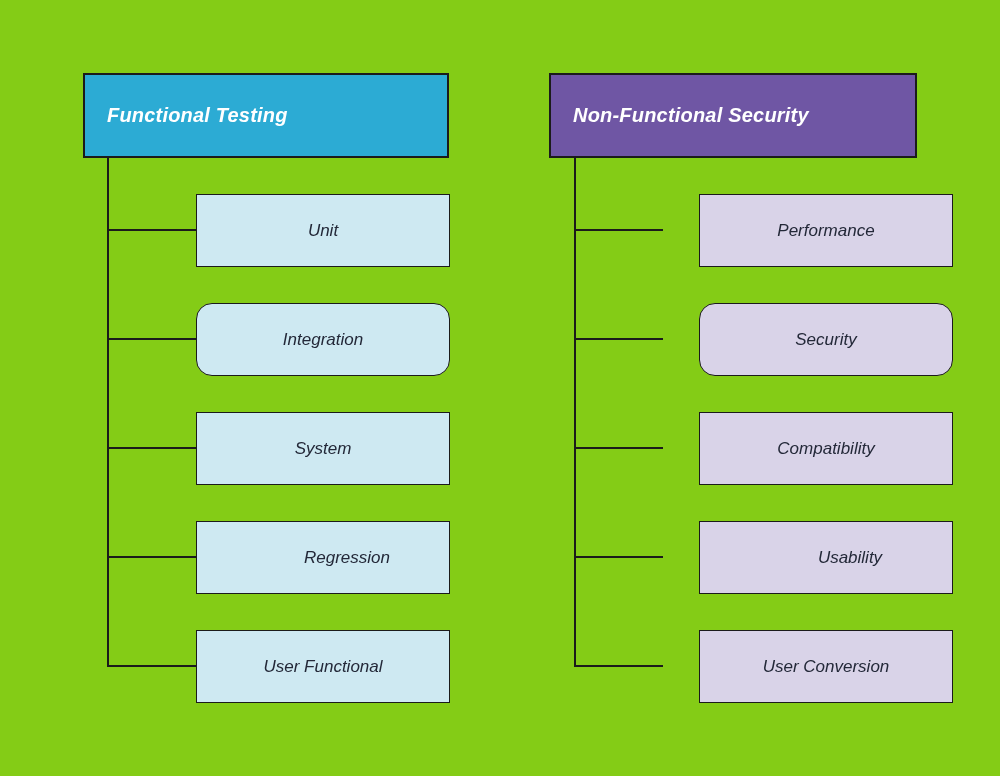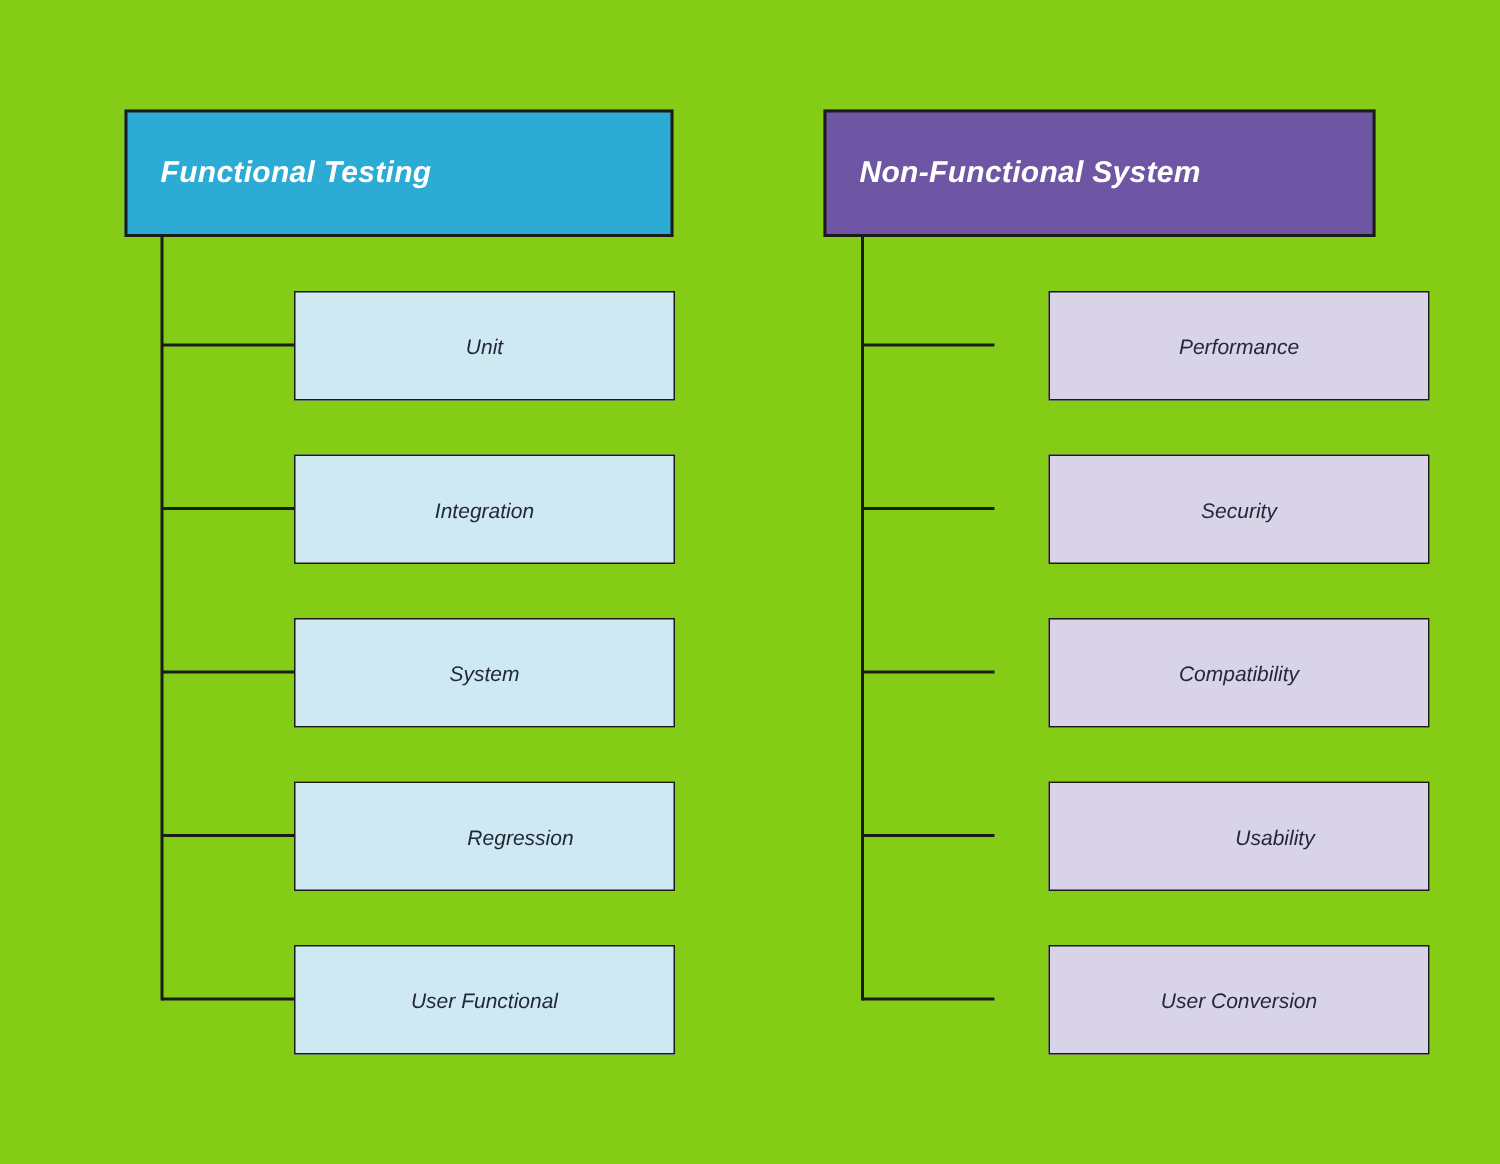--- a/index.html
+++ b/index.html
@@ -37,27 +37,27 @@
   .header-functional { left: 83px; width: 366px; background: #2CABD4; }
   .header-nonfunctional { left: 549px; width: 368px; background: #6F56A4; }
   .child-box {
     border: 1.5px solid #1B1B1B;
     width: 254px;
     height: 73px;
     justify-content: center;
   }
   .child-box .label {
     color: #232838;
-    font-size: 14px;
+    font-size: 17px;
     text-align: center;
   }
   .col-left  .child-box { left: 196px; background: #CEE9F2; }
   .col-right .child-box { left: 663px; background: #D9D3E8; margin-left: 36px; }
   .row-0 { top: 194px; }
-  .row-1 { top: 303px; }
+  .row-1 { top: 303px; border-radius: 16px; }
   .row-2 { top: 412px; }
   .row-3 { top: 521px; padding-left: 48px; }
   .row-4 { top: 630px; }
   .line {
     position: absolute;
     background: #1B1B1B;
   }
   .trunk { width: 2px; top: 158px; height: 509px; }
   .trunk-left  { left: 107px; }
   .trunk-right { left: 574px; }
@@ -99,21 +99,21 @@
     <div class="box child-box row-3">
       <span class="label">Regression</span>
     </div>
     <div class="box child-box row-4">
       <span class="label">User Functional</span>
     </div>
   </div>
 
   <div class="col-right">
     <div class="box header-box header-nonfunctional">
-      <span class="label">Non-Functional System</span>
+      <span class="label">Non-Functional Security</span>
     </div>
 
     <div class="line trunk trunk-right"></div>
     <div class="line branch branch-right row-b0"></div>
     <div class="line branch branch-right row-b1"></div>
     <div class="line branch branch-right row-b2"></div>
     <div class="line branch branch-right row-b3"></div>
     <div class="line branch branch-right row-b4"></div>
 
     <div class="box child-box row-0">

